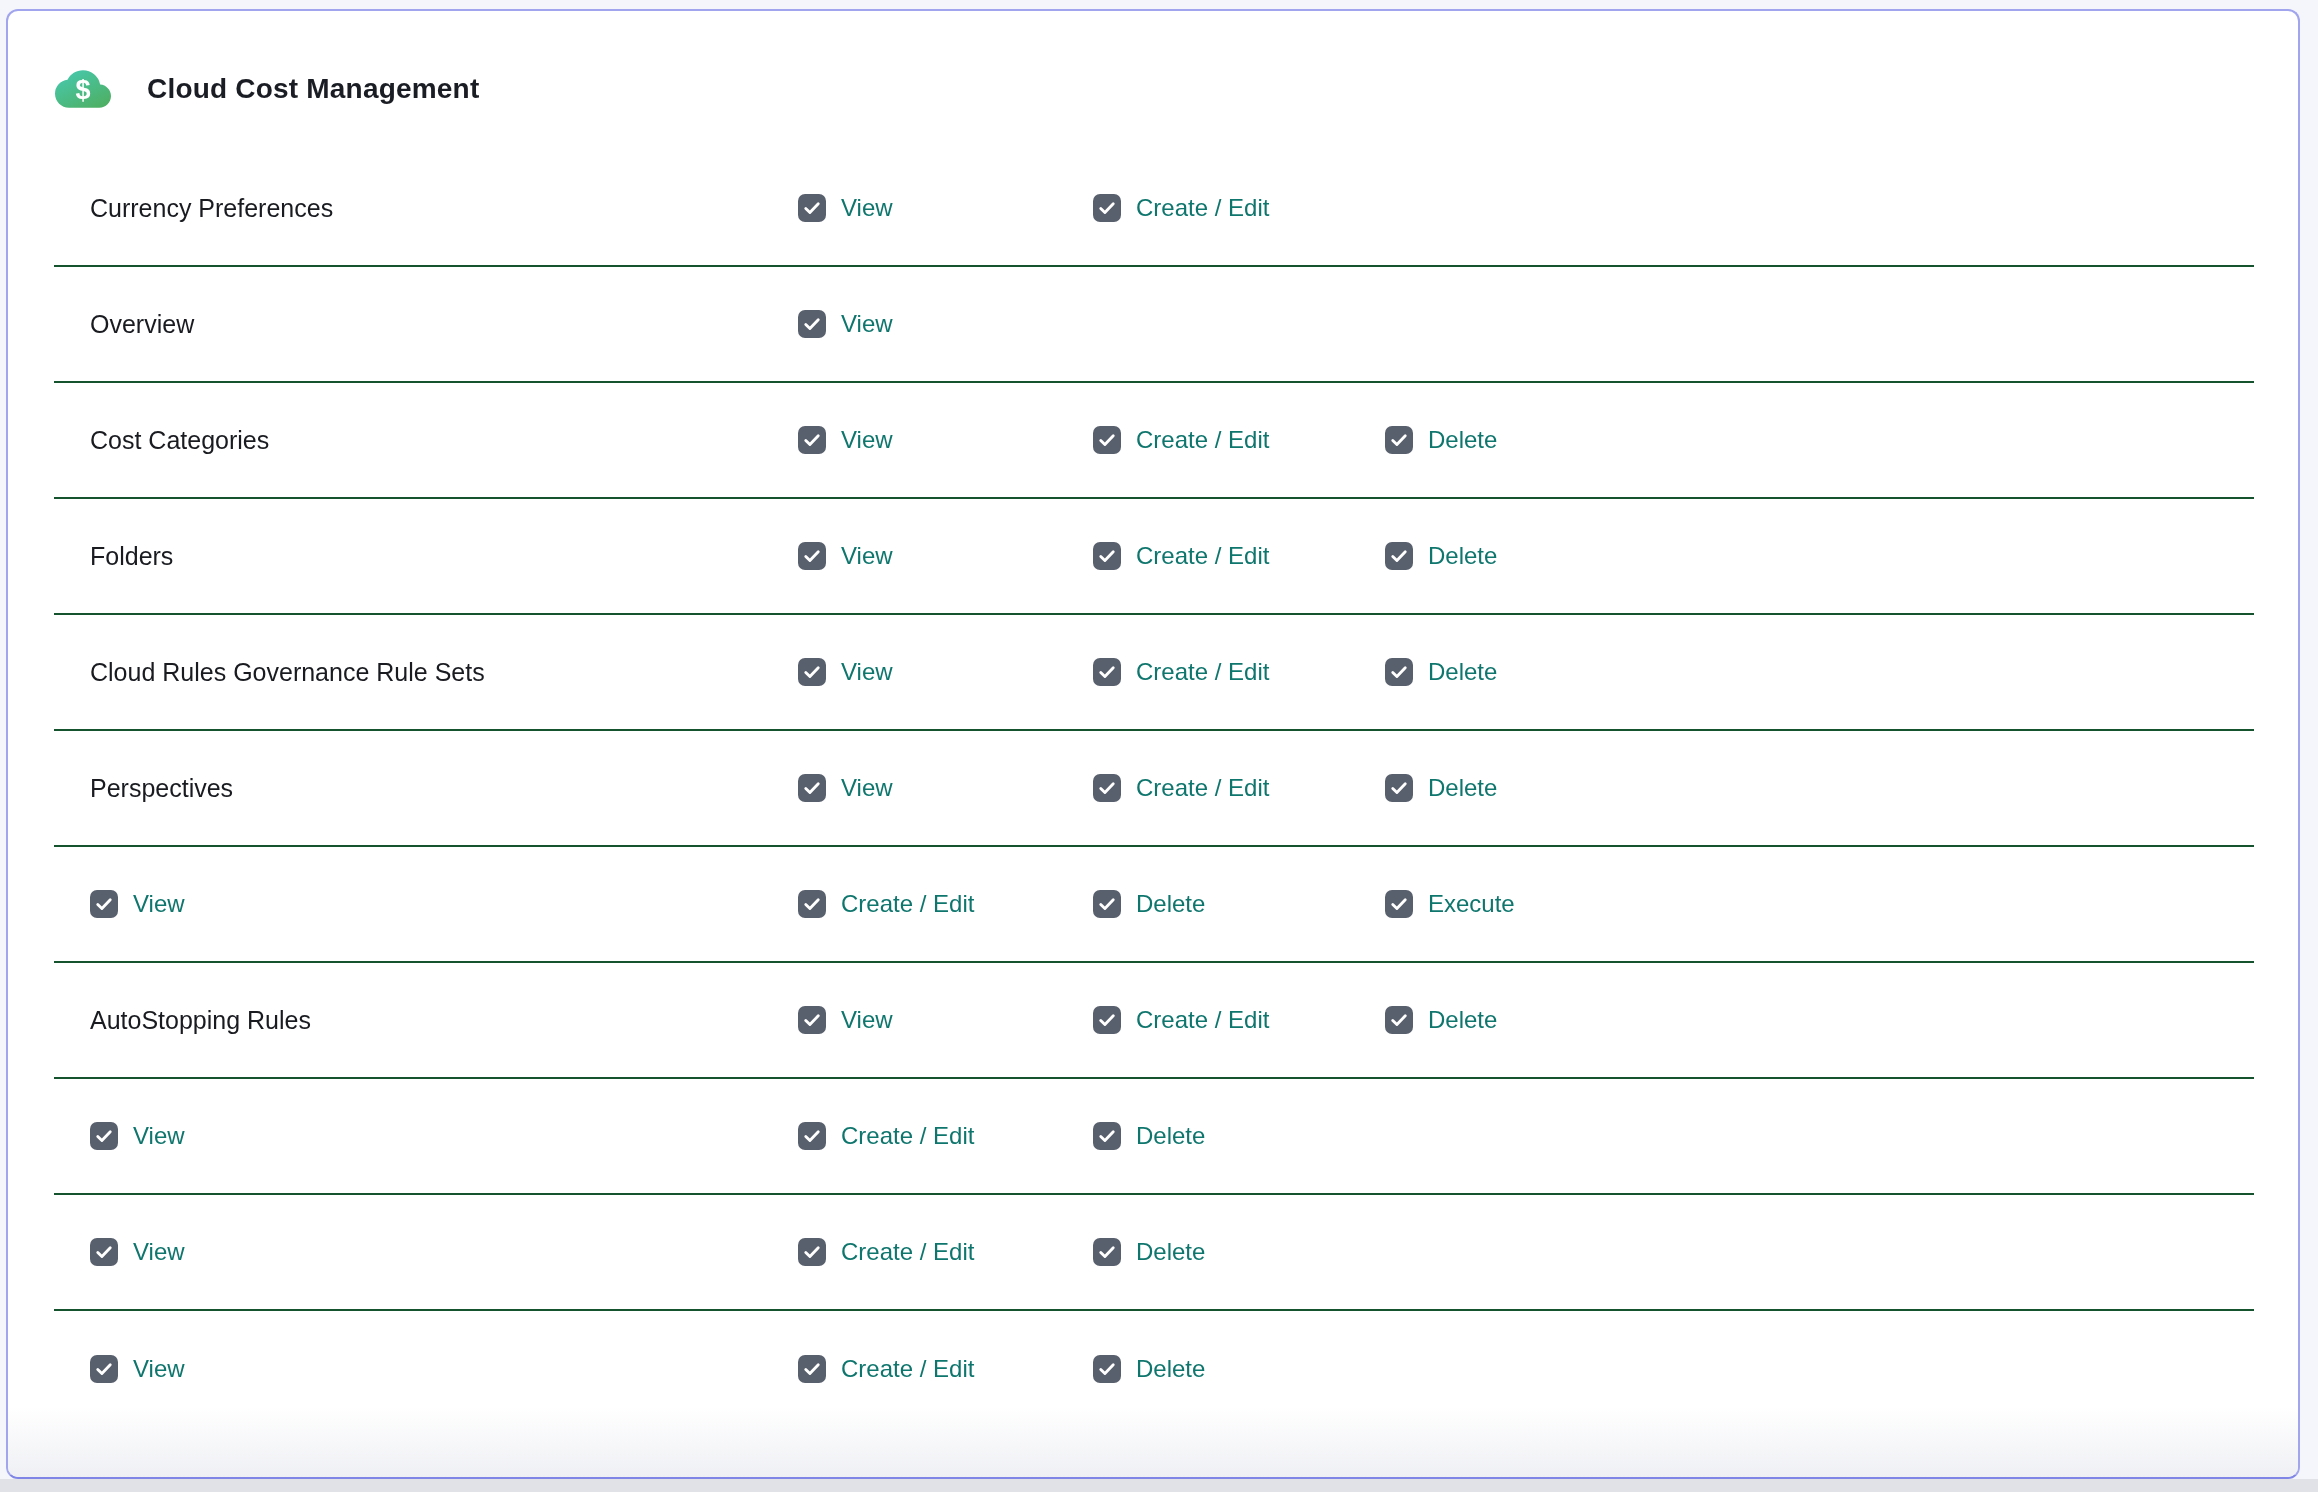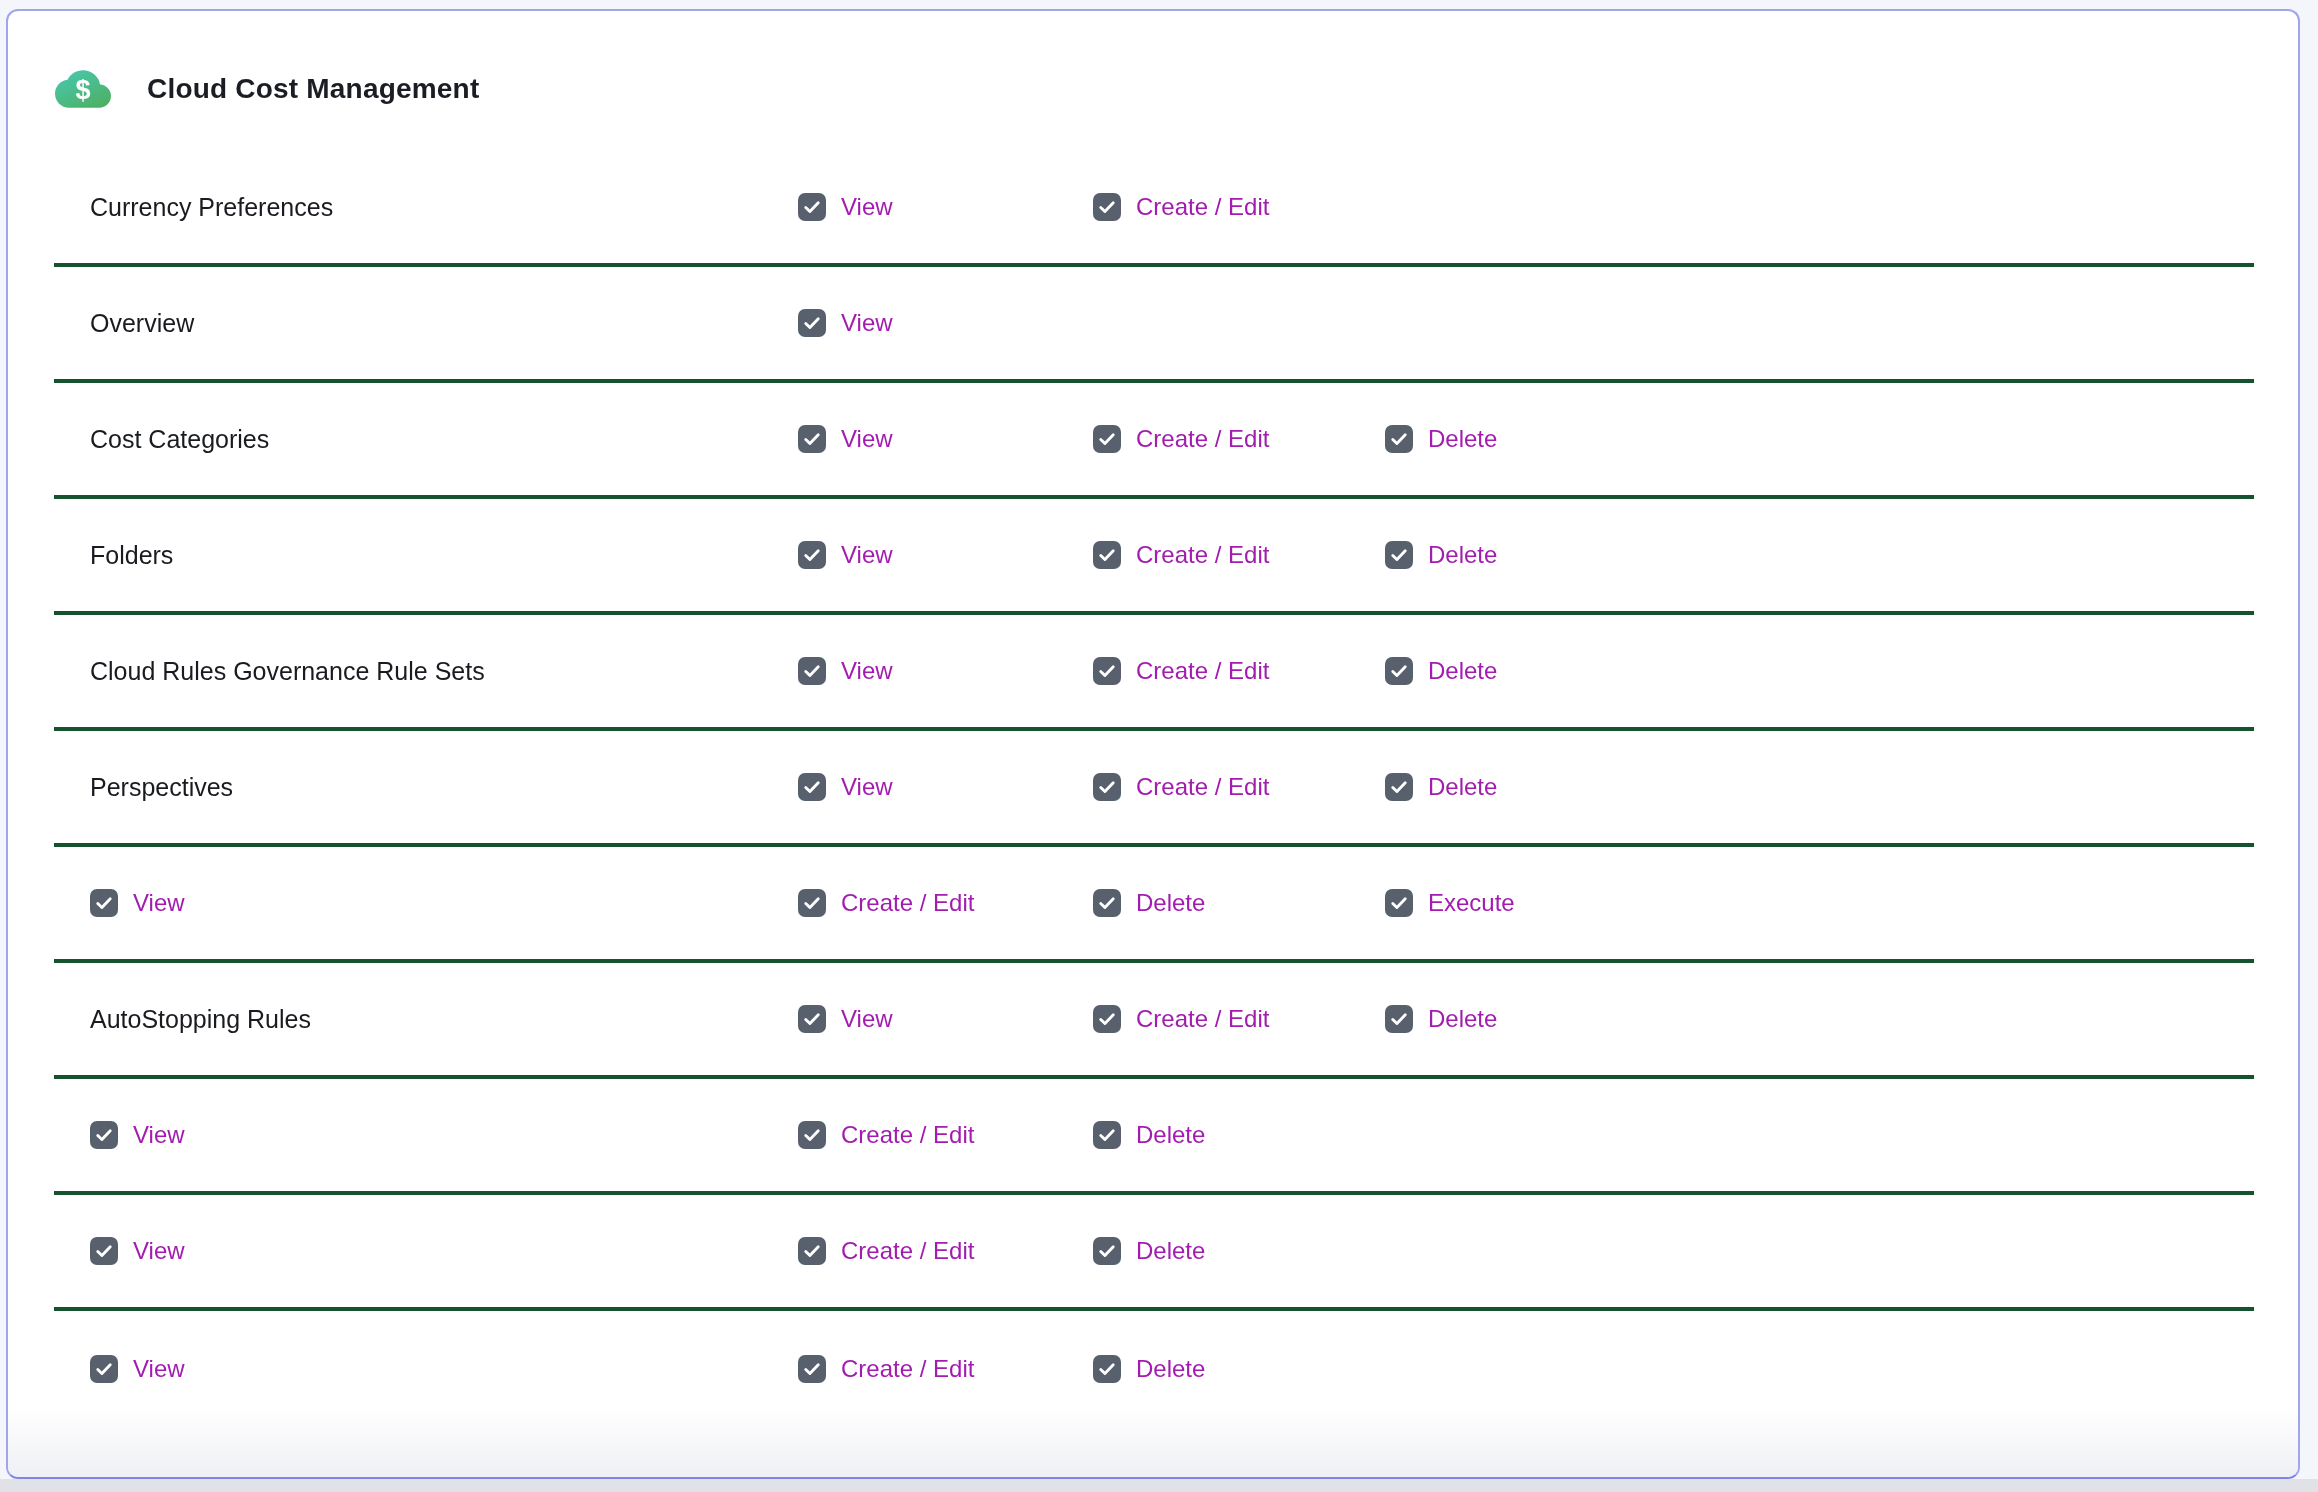--- a/index.html
+++ b/index.html
@@ -63,21 +63,21 @@
   }
   .rows { margin-top: 40px; }
   .row {
     box-sizing: border-box;
     height: 116px;
     margin: 0 44px 0 46px;
     padding-left: 36px;
     display: grid;
     grid-template-columns: 708px 295px 292px 295px 1fr;
     align-items: center;
-    border-bottom: 4px solid #14532d;
+    border-bottom: 2px solid #14532d;
   }
   .row:last-child { border-bottom: none; }
   .resource {
     font-size: 25px;
     color: #191b20;
   }
   .perm-cell { min-height: 28px; }
   .perm {
     display: inline-flex;
     align-items: center;
@@ -90,21 +90,21 @@
     border-radius: 7px;
     background: #59606d;
     display: flex;
     align-items: center;
     justify-content: center;
     flex: none;
   }
   .cb svg { width: 20px; height: 20px; display: block; }
   .perm-label {
     font-size: 24px;
-    color: #a21caf;
+    color: #0f766e;
   }
 </style>
 </head>
 <body>
 
 <div class="card">
   <div class="header">
     <span class="ccm-icon">
       <svg viewBox="0 4 24 16" preserveAspectRatio="xMidYMid meet">
         <defs>

